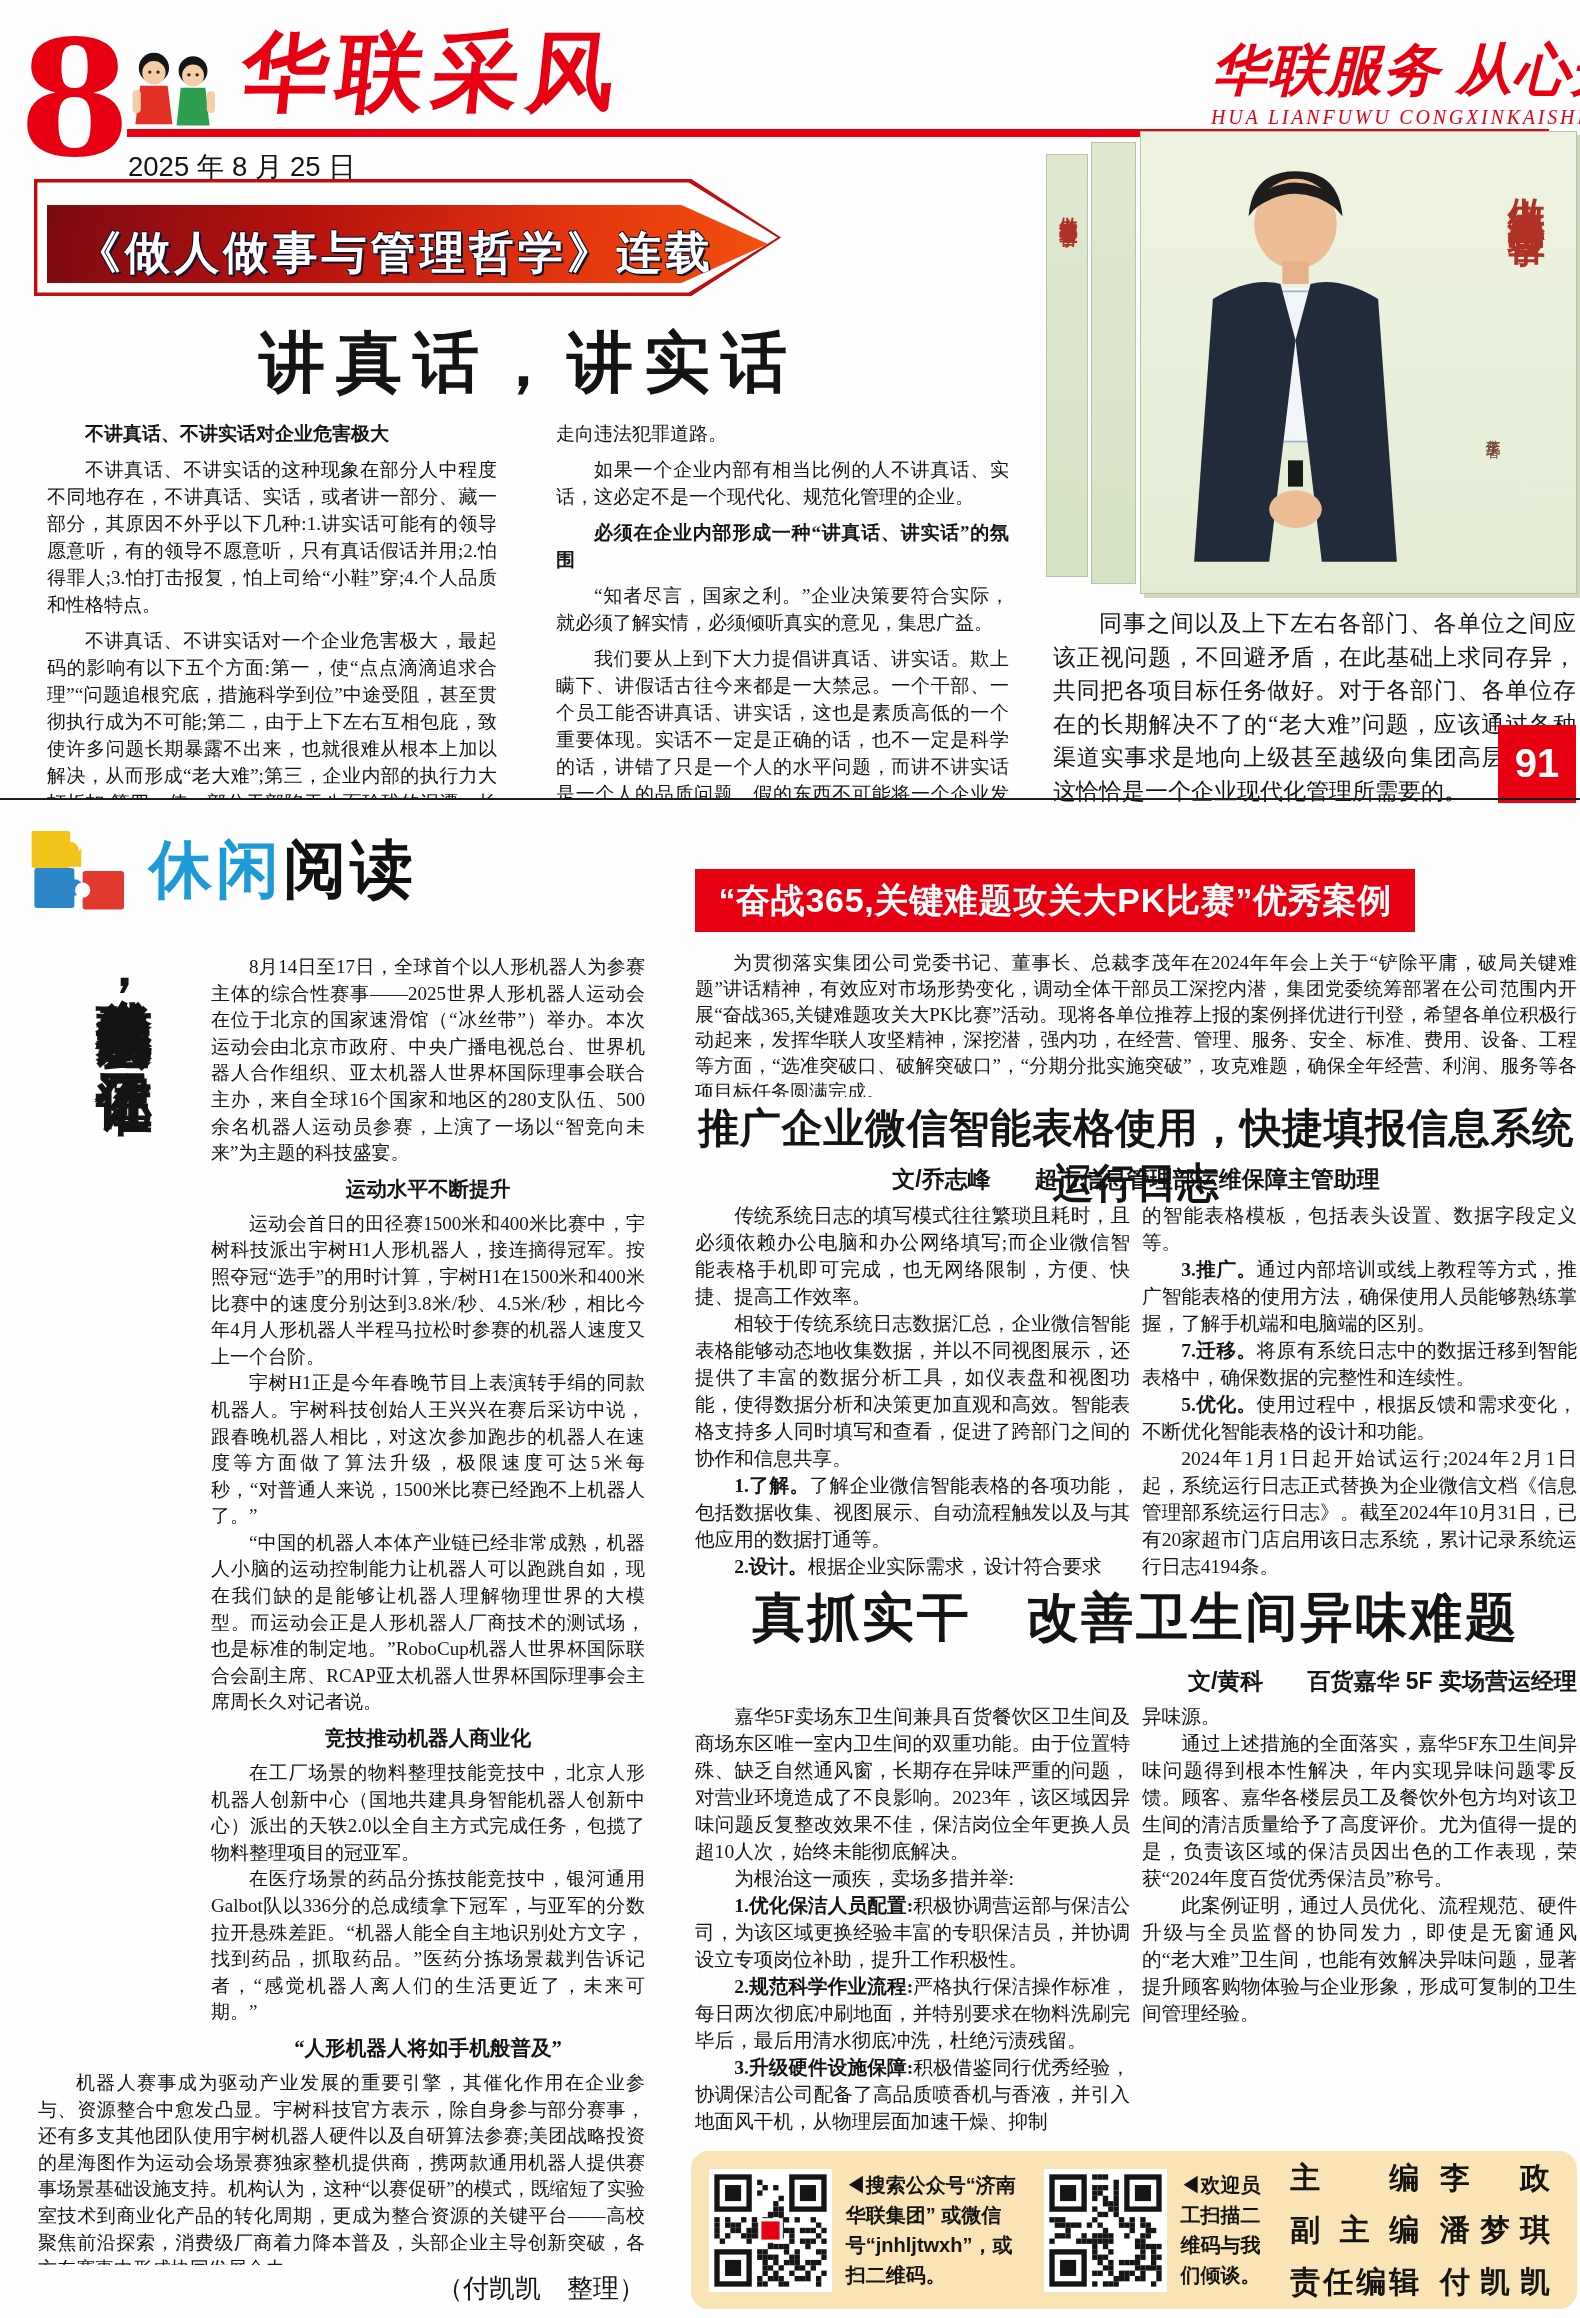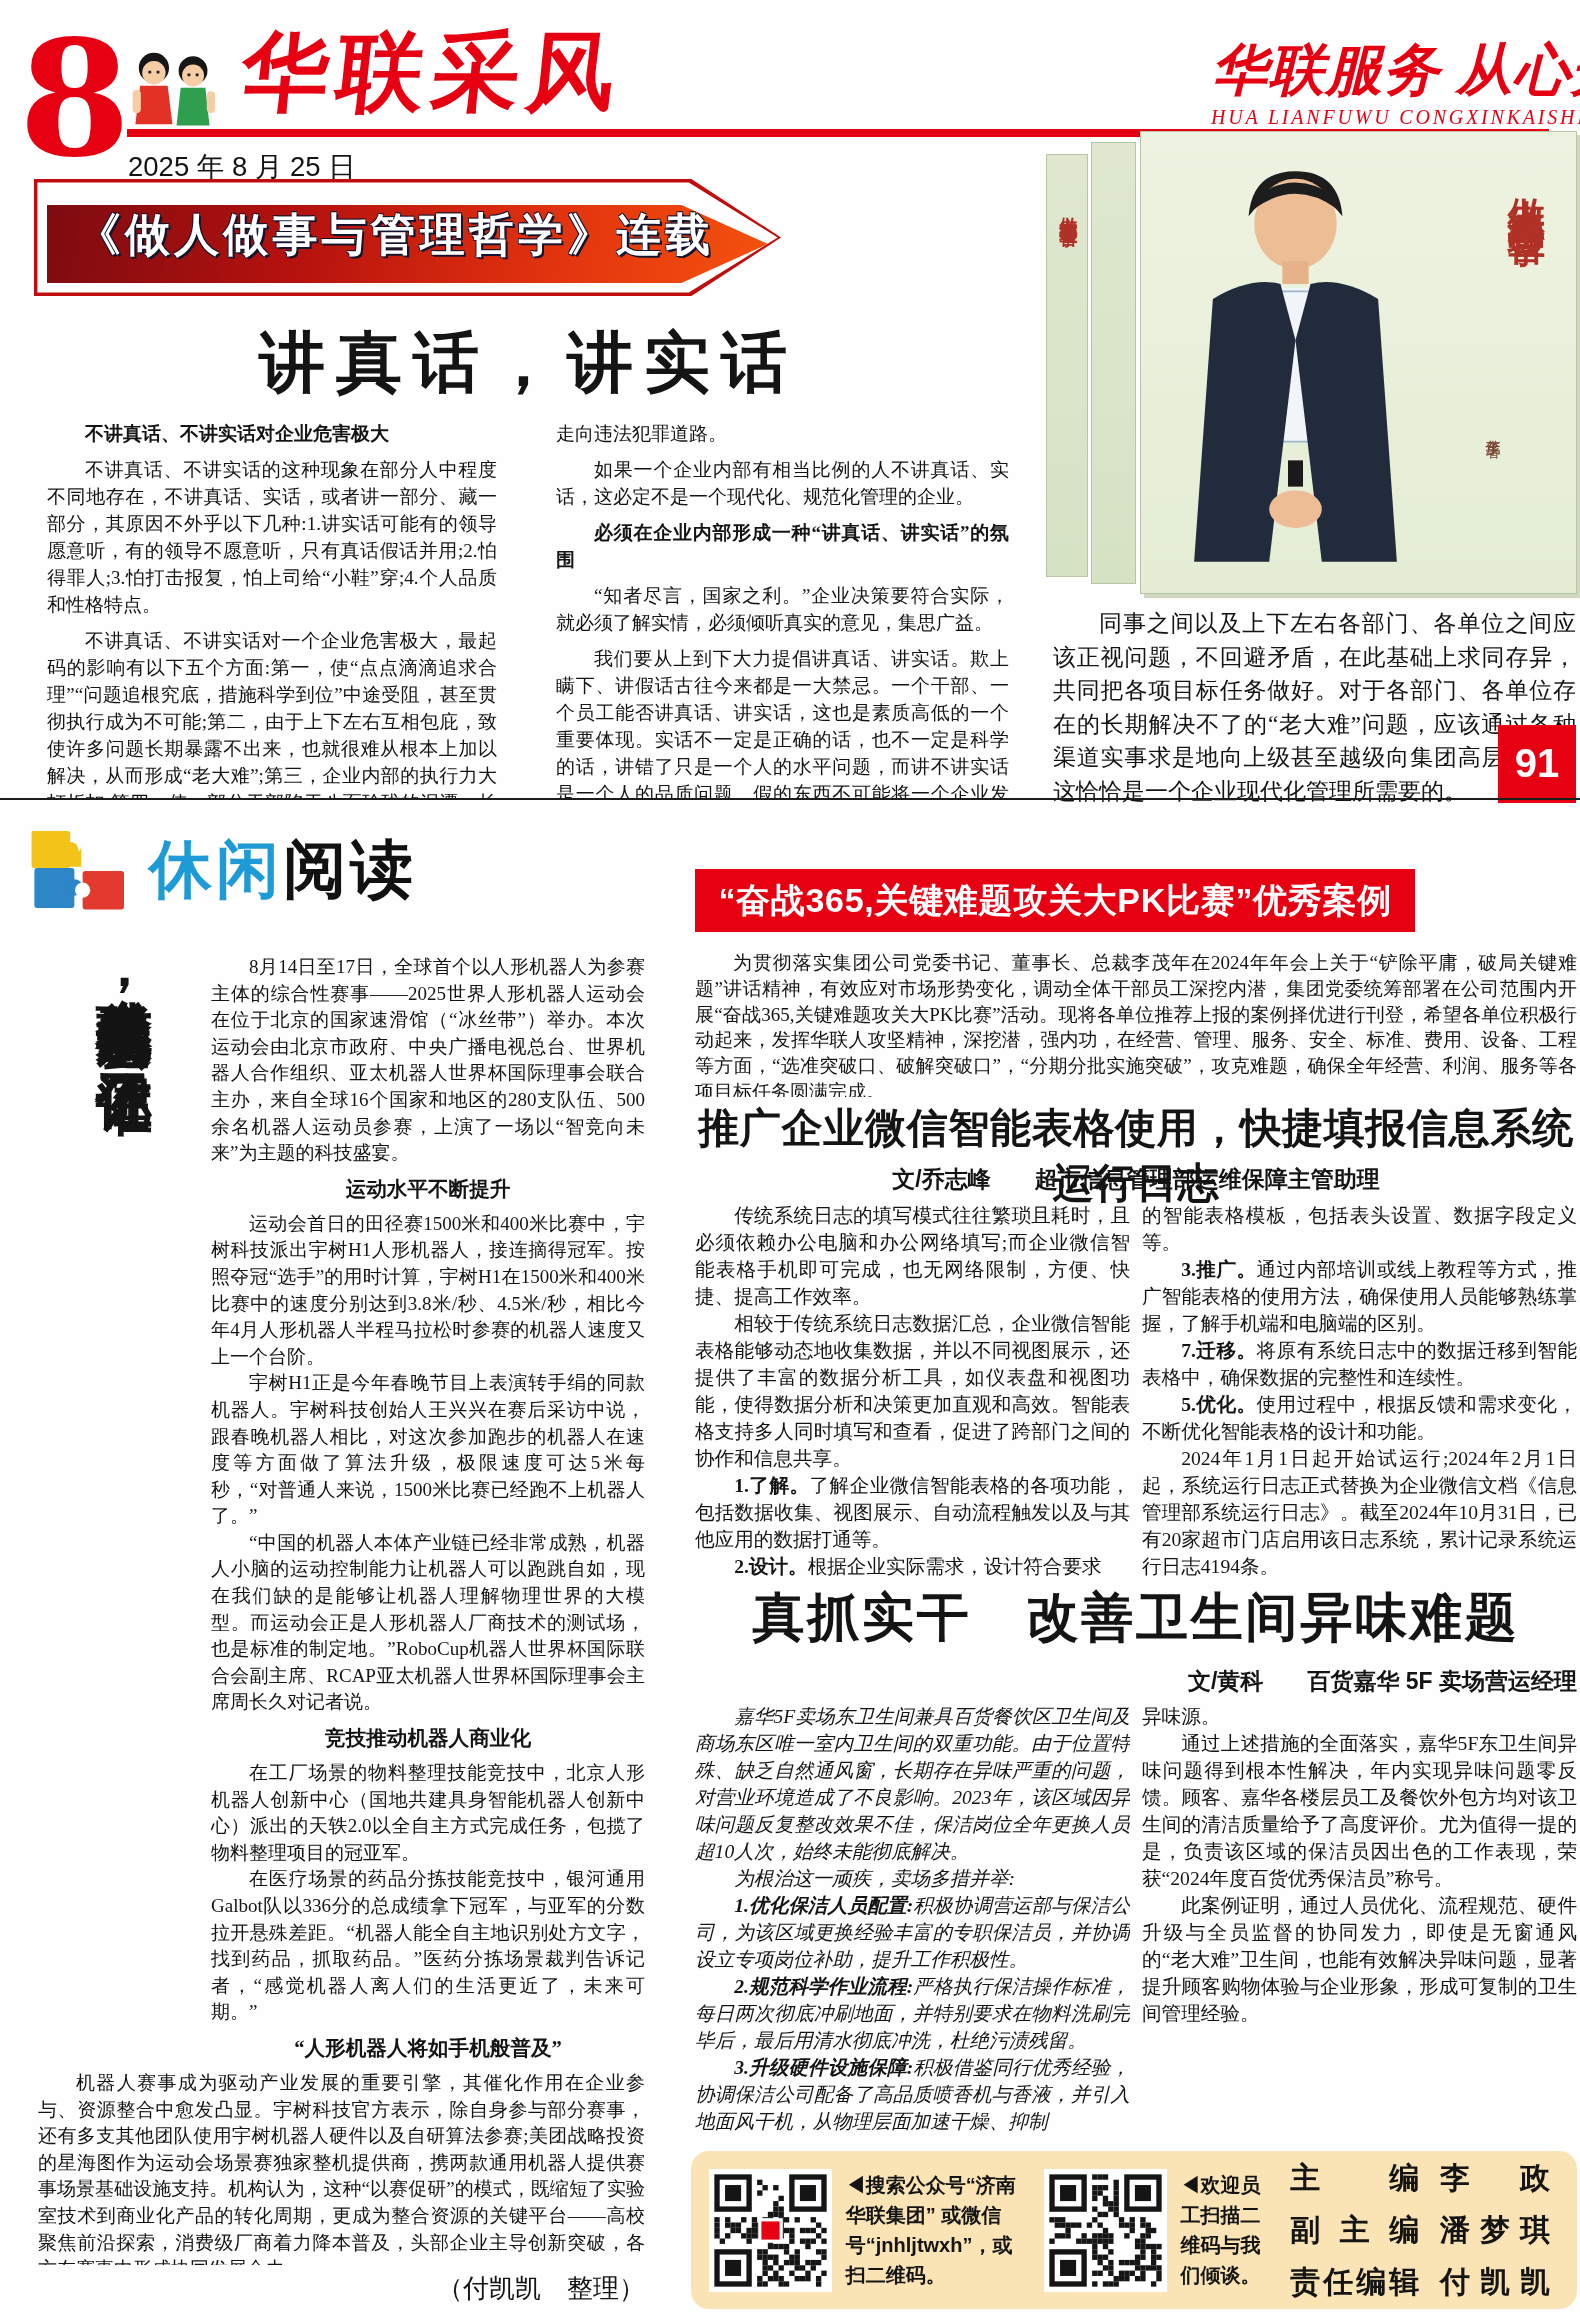--- a/index.html
+++ b/index.html
@@ -15,21 +15,21 @@
   .slogan-wrap{left:1211px;top:33px;text-align:left;color:#e60012;}
   .slogan{font-size:56px;font-weight:900;font-style:italic;letter-spacing:1.4px;white-space:nowrap;}
   .slogan-pinyin{font-size:20px;font-style:italic;letter-spacing:2.8px;margin-top:-2.8px;}
   .head-rule{left:127px;top:129px;width:1422px;height:7.6px;background:#e60012;}
   .date-line{left:128px;top:149px;font-size:27.5px;font-family:"Liberation Sans",sans-serif;}
   
   .banner-outer{left:34px;top:179px;width:747px;height:117px;background:#c00d0d;
     clip-path:polygon(0 0,88% 0,100% 50%,88% 100%,0 100%);}
   .banner-mid{position:absolute;inset:3.4px;background:#fff;clip-path:polygon(0 0,88% 0,100% 50%,88% 100%,0 100%);}
   .banner-in{position:absolute;inset:9.6px;background:linear-gradient(100deg,#7d0b10,#b5120e 35%,#e2330f 70%,#f4520d);
-    clip-path:polygon(0 0,88% 0,100% 50%,88% 100%,0 100%);display:flex;align-items:flex-start;margin-top:13px;}
+    clip-path:polygon(0 0,88% 0,100% 50%,88% 100%,0 100%);display:flex;align-items:flex-end;margin-top:13px;}
   .banner-text{color:#fff;font-size:45px;font-weight:900;letter-spacing:4.1px;padding-left:29px;white-space:nowrap;
     text-shadow:2.1px 2.1px 0 #14142e,-0.7px -0.7px 0 #14142e,0.7px -0.7px 0 #14142e,-0.7px 0.7px 0 #14142e;}
   .serial-title{left:38px;top:318px;width:981px;text-align:center;font-size:66px;font-weight:bold;letter-spacing:11px;}
   .col{overflow:hidden;text-align:justify;}
   .serial-col1{left:38px;top:412px;width:468px;height:388px;}
   .serial-col2{left:547px;top:412px;width:471px;height:388px;}
   .serial-col1 .para,.serial-col2 .para{font-size:19px;line-height:1.42;margin:9px;}
   .para{margin:0;text-align:justify;}
   .ind{text-indent:2em;}
   .sub{font-weight:bold;}
@@ -73,21 +73,21 @@
   .art-title-a{left:695px;top:1101px;width:882px;text-align:center;font-size:41px;font-weight:bold;letter-spacing:0.7px;}
   .byline{width:882px;text-align:center;font-size:23px;font-weight:bold;font-family:"Liberation Sans",sans-serif;}
   .byline-a{left:695px;top:1164px;}
   .byline .role{margin-left:44px;}
   .pk-col{overflow:hidden;}
   .pk-col .para{font-size:19.6px;line-height:1.38;}
   .colA1{left:695px;top:1202px;width:435px;height:377px;}
   .colA2{left:1142px;top:1202px;width:435px;height:377px;}
   .art-title-b{left:695px;top:1583px;width:882px;text-align:center;font-size:52px;font-weight:bold;letter-spacing:2.8px;}
   .byline-b{left:695px;top:1666px;text-align:right;}
-  .colB1{left:695px;top:1703px;width:435px;height:440px;font-style:italic;}
+  .colB1{left:695px;top:1703px;width:435px;height:440px;}
   .colB2{left:1142px;top:1703px;width:435px;height:440px;}
   
   .footer-box{left:691px;top:2151px;width:886px;height:158px;background:#fae3b4;border-radius:18px;
     display:flex;align-items:center;gap:13.8px;padding:0 18px;box-sizing:border-box;}
   .qr{width:123px;height:123px;background:#fff;flex:0 0 auto;position:relative;}
   .qr-cap1{width:184px;font-size:20px;line-height:1.5;font-family:"Liberation Sans",sans-serif;font-weight:bold;}
   .qr-cap2{width:92px;font-size:20px;line-height:1.5;font-family:"Liberation Sans",sans-serif;font-weight:bold;}
   .editors{flex:1;display:flex;flex-direction:column;gap:11px;padding-left:4.1px;}
   .ed-row{display:flex;gap:20.6px;font-size:30px;font-weight:900;font-family:"Liberation Sans",sans-serif;}
   .ed-role{display:inline-block;width:129px;text-align:justify;text-align-last:justify;}

